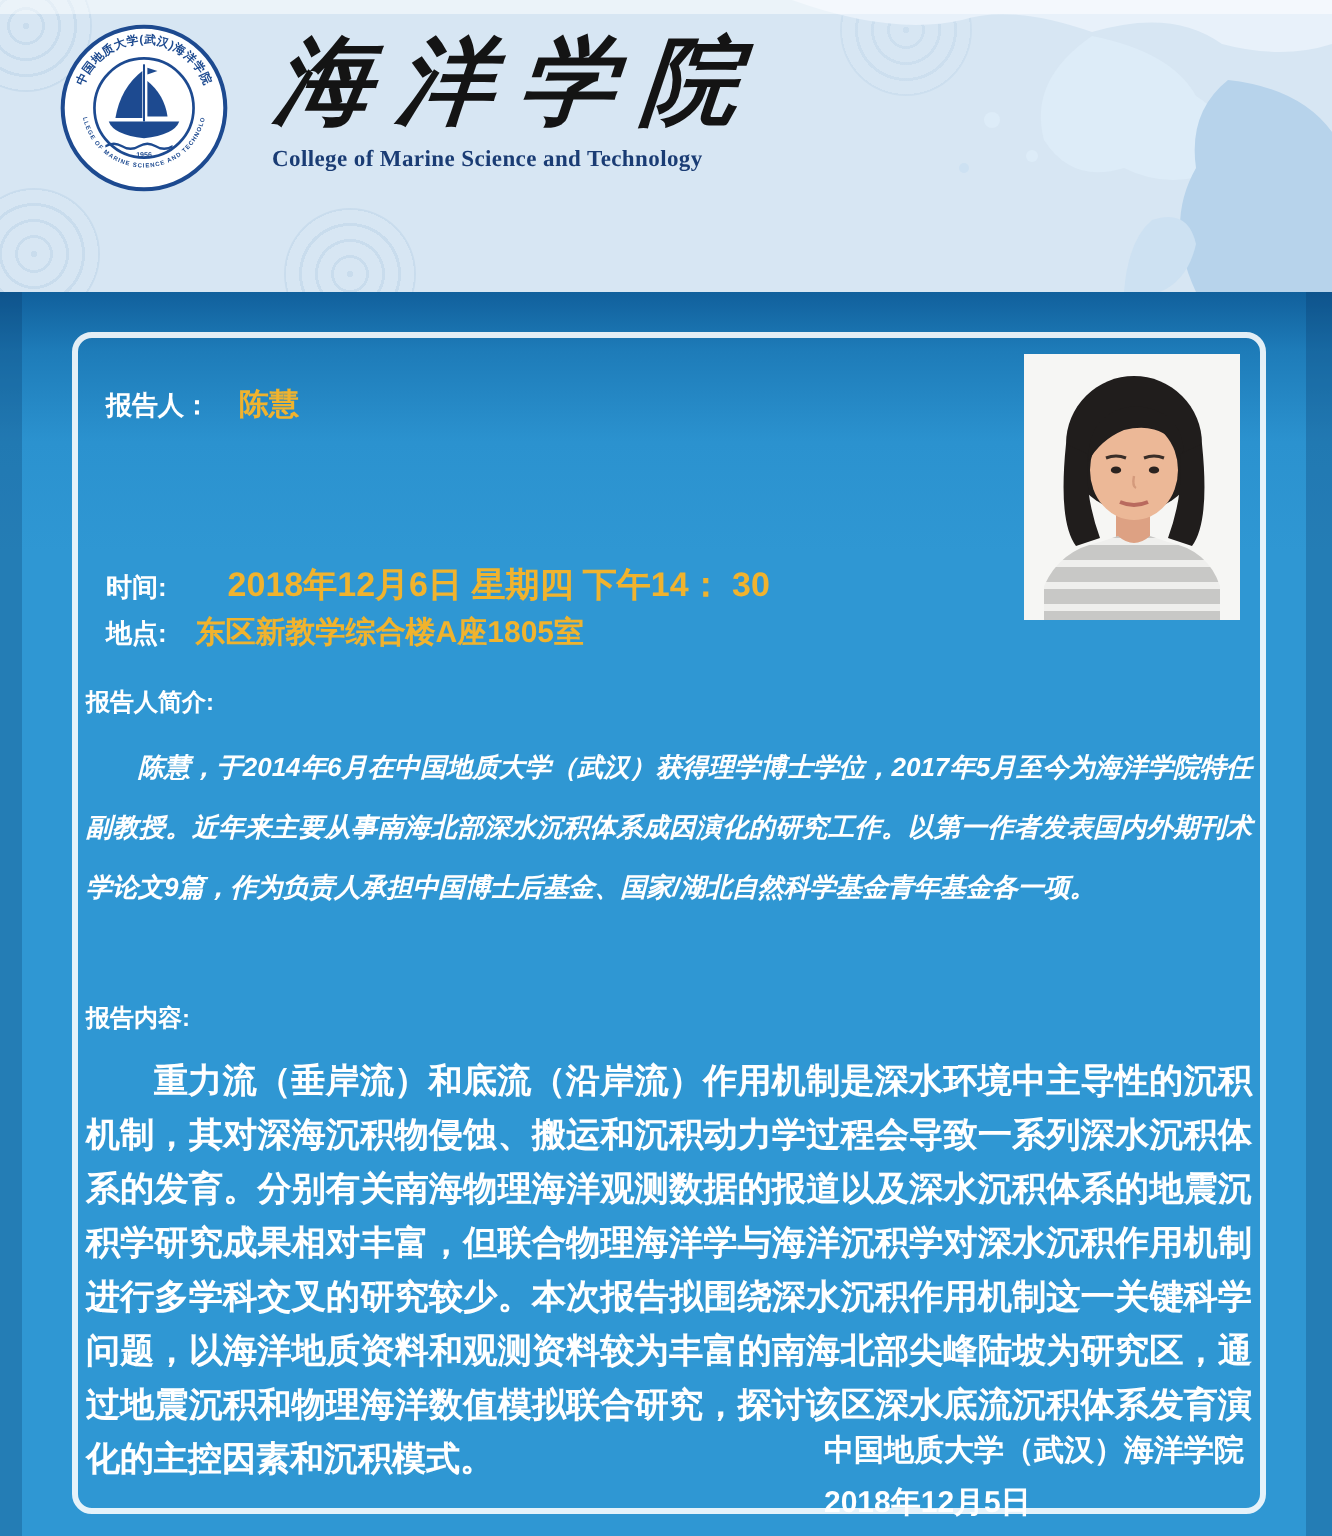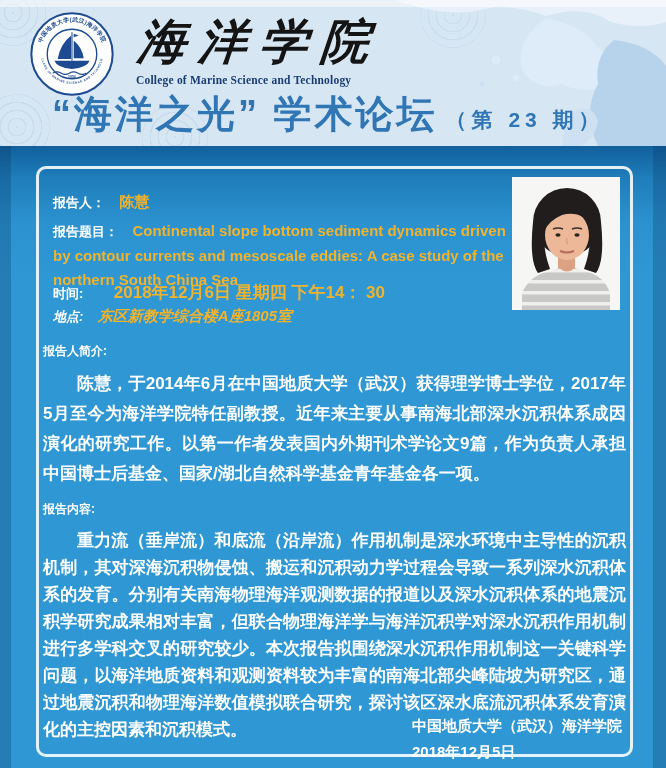--- a/index.html
+++ b/index.html
@@ -59,29 +59,29 @@
     position:absolute;left:473px;top:8px;width:108px;height:133px;overflow:hidden;
   }
   .row{position:absolute;margin:0;}
   .lbl{color:#ffffff;font-weight:700;font-size:13px;margin-right:10px;}
   .val{color:#f0b32e;font-weight:700;font-size:15px;}
   .row-presenter{left:14px;top:24px;}
   .row-presenter .lbl{display:inline-block;min-width:52px;}
   .row-title{left:14px;top:50px;width:455px;line-height:24px;}
   .row-time{left:14px;top:112px;}
   .row-time .val{font-size:17px;margin-left:16px;}
-  .row-venue{left:14px;top:138px;font-style:italic;}
+  .row-venue{left:14px;top:138px;}
   .sec-h{
     position:absolute;left:4px;margin:0;color:#ffffff;font-weight:700;font-size:12px;
   }
   .bio-h{top:174px;}
   .bio-p{
     position:absolute;left:4px;top:200px;width:583px;margin:0;
-    color:#ffffff;font-weight:700;font-size:17px;line-height:30px;
-    text-align:justify;text-indent:2em;
+    color:#ffffff;font-weight:700;font-size:13px;line-height:30px;
+    text-align:justify;text-indent:2em;font-style:italic;
   }
   .abs-h{top:332px;}
   .abs-p{
     position:absolute;left:4px;top:358px;width:583px;margin:0;
     color:#ffffff;font-weight:700;font-size:17px;line-height:27px;
     text-align:justify;text-indent:2em;
   }
   .signature{
     position:absolute;right:8px;top:544px;
     color:#ffffff;font-weight:700;font-size:15px;line-height:26px;
@@ -127,23 +127,20 @@
         <path d="M52,34 L52,55 L64,55 Q62,42 52,34 Z"></path>
         <path d="M29,58 L71,58 Q68,66 50,68 Q32,66 29,58 Z"></path>
         <path d="M27,72 Q32,69 37,72 T47,72 T57,72 T67,72 L67,73.5 Q62,76.5 57,73.5 T47,73.5 T37,73.5 T27,73.5 Z"></path>
       </g>
       <text x="50" y="79" font-size="4.2" font-weight="700" fill="#1d4a90" text-anchor="middle">1956</text>
     </svg>
 
     <div class="college-cn">海洋学院</div>
     <div class="college-en">College of Marine Science and Technology</div>
 
-    <div class="forum-row">
-      <span class="forum-title">“海洋之光” 学术论坛</span><span class="forum-issue">（第 23 期）</span>
-    </div>
   </div>
 
   <div class="bodyarea">
     <div class="edge left"></div>
     <div class="edge right"></div>
 
     <div class="card">
 
       <div class="photo">
         <svg viewBox="0 0 108 133" width="108" height="133">
@@ -168,24 +165,20 @@
           <path d="M48,74 Q55,77 62,74" stroke="#b96a5e" stroke-width="2" fill="none"></path>
           <path d="M10,133 L10,116 Q18,98 38,94 L47,91 Q55,98 63,91 L72,94 Q92,98 98,116 L98,133 Z" fill="url(#stripep)"></path>
         </svg>
       </div>
 
       <p class="row row-presenter">
         <span class="lbl">报告人：</span>
         <span class="val">陈慧</span>
       </p>
 
-      <p class="row row-title">
-        <span class="lbl">报告题目：</span>
-        <span class="val">Continental slope bottom sediment dynamics driven by contour currents and mesoscale eddies: A case study of the northern South China Sea</span>
-      </p>
 
       <p class="row row-time">
         <span class="lbl">时间:</span>
         <span class="val">2018年12月6日 星期四 下午14： 30</span>
       </p>
 
       <p class="row row-venue">
         <span class="lbl">地点:</span>
         <span class="val">东区新教学综合楼A座1805室</span>
       </p>

